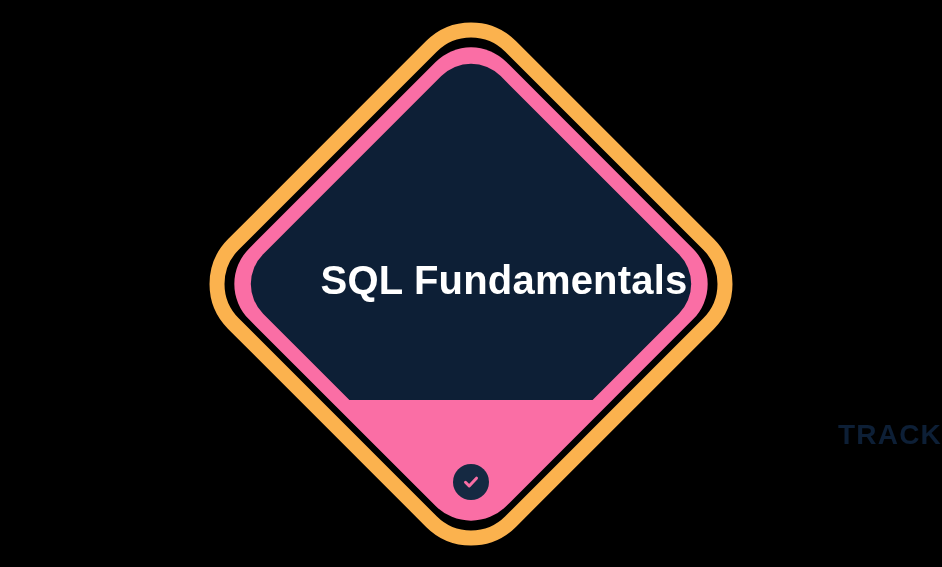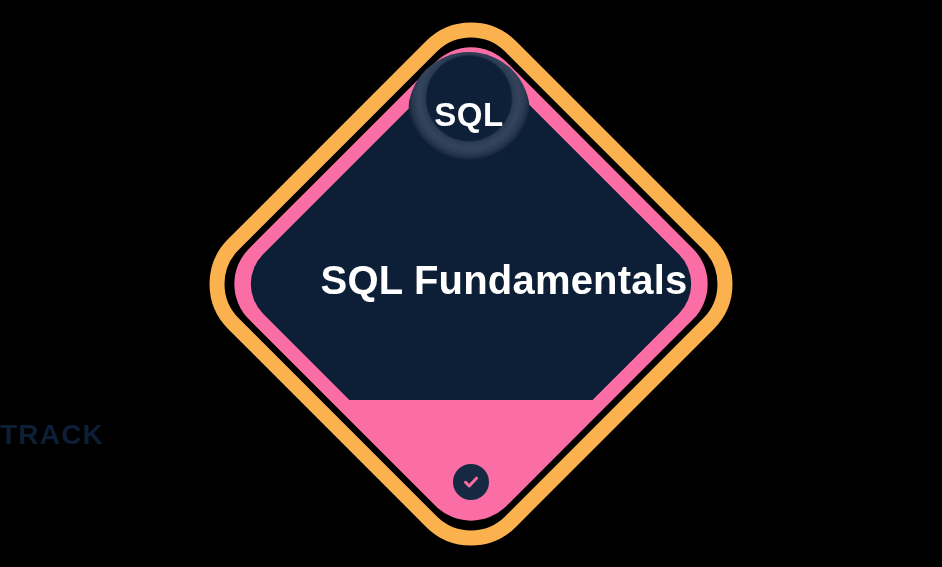--- a/index.html
+++ b/index.html
@@ -72,21 +72,21 @@
     font-family: "Liberation Sans", sans-serif;
     padding-left: 33px;
   }
 
   
   #completion-block {
     position: absolute;
     left: 0;
     top: 418px;
     width: 942px;
-    text-align: left;
+    text-align: right;
   }
   .complete-line {
     color: #0d1f36;
     font-size: 28px;
     font-weight: 600;
     letter-spacing: 1.2px;
     line-height: 34px;
     font-family: "Liberation Sans", sans-serif;
   }
   #check-badge {
@@ -123,23 +123,20 @@
         <rect x="0" y="0" width="942" height="400"></rect>
       </clipPath>
     </defs>
     <g clip-path="url(#flat-bottom-clip)">
       <g transform="translate(471,284) rotate(45)">
         <rect x="-168" y="-168" width="336" height="336" rx="42" ry="42" fill="#0D1F36"></rect>
       </g>
     </g>
   </svg>
 
-  <div id="sql-badge">
-    <span id="sql-badge-label">SQL</span>
-  </div>
 
   <div id="track-title">SQL Fundamentals</div>
 
   <div id="completion-block">
     <div class="complete-line">TRACK</div>
     <div id="check-badge">
       <svg width="22" height="22" viewBox="0 0 22 22" xmlns="http://www.w3.org/2000/svg">
         <path d="M5.5 11.3 L9.2 15 L16.5 7.2" fill="none" stroke="#FA6EA5" stroke-width="3" stroke-linecap="round" stroke-linejoin="round"></path>
       </svg>
     </div>

